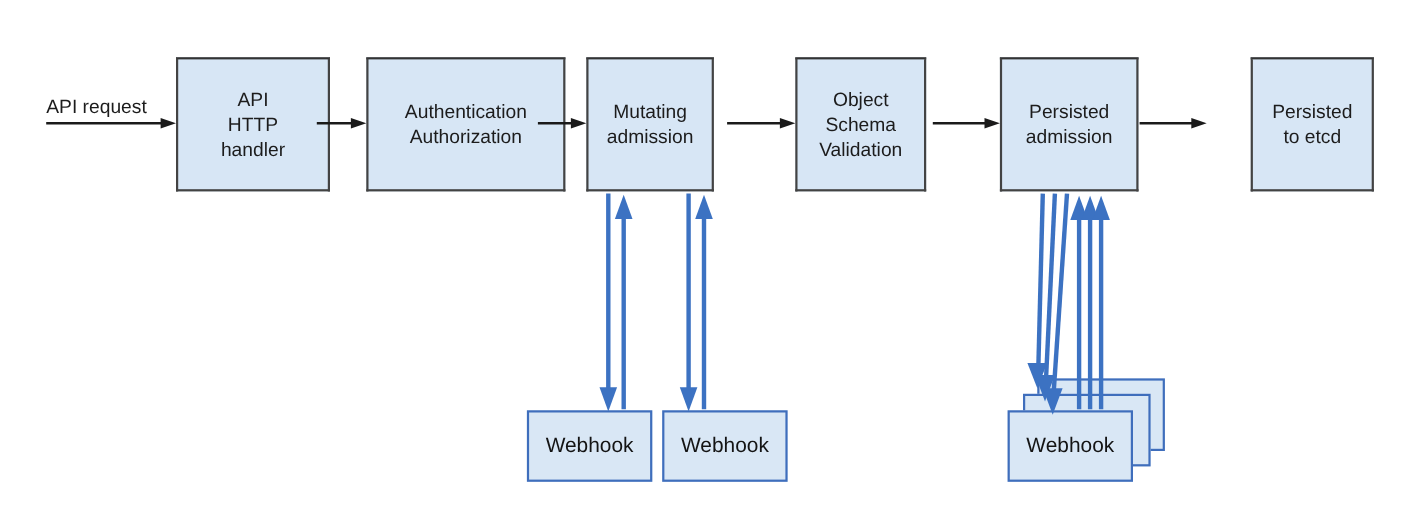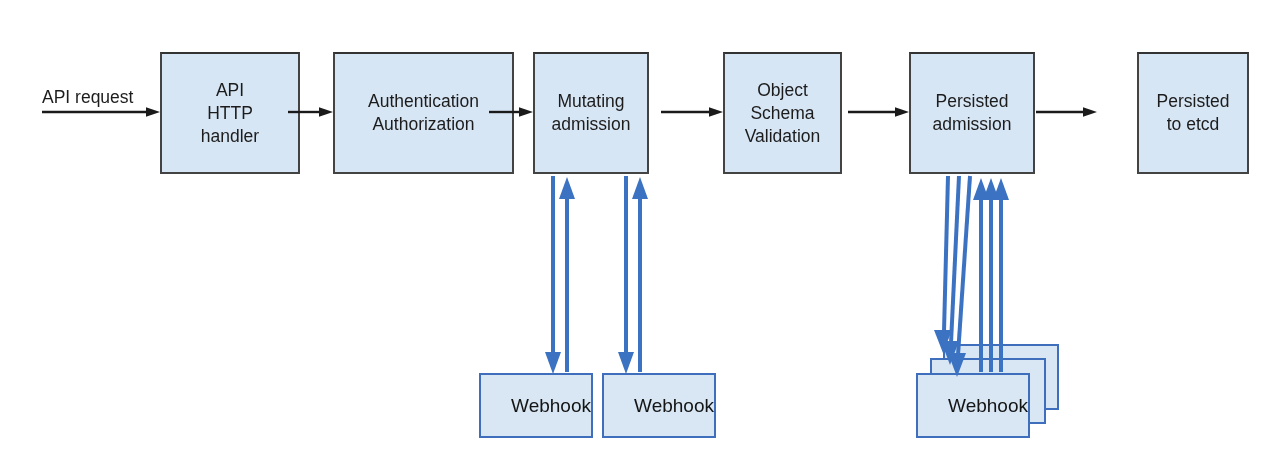--- a/index.html
+++ b/index.html
@@ -42,21 +42,21 @@
   }
 
   .webhook-box {
     position: absolute;
     width: 114px;
     height: 65px;
     background: var(--webhook-fill);
     border: 2px solid var(--webhook-border);
     display: flex;
     align-items: center;
-    justify-content: flex-end;
+    justify-content: center;
     text-align: center;
     font-size: 19px;
     font-weight: 500;
     color: #141414;
   }
   .webhook-box.stack-back { width: 116px; height: 66px; }
 
   .request-label {
     position: absolute;
     left: 42px;

